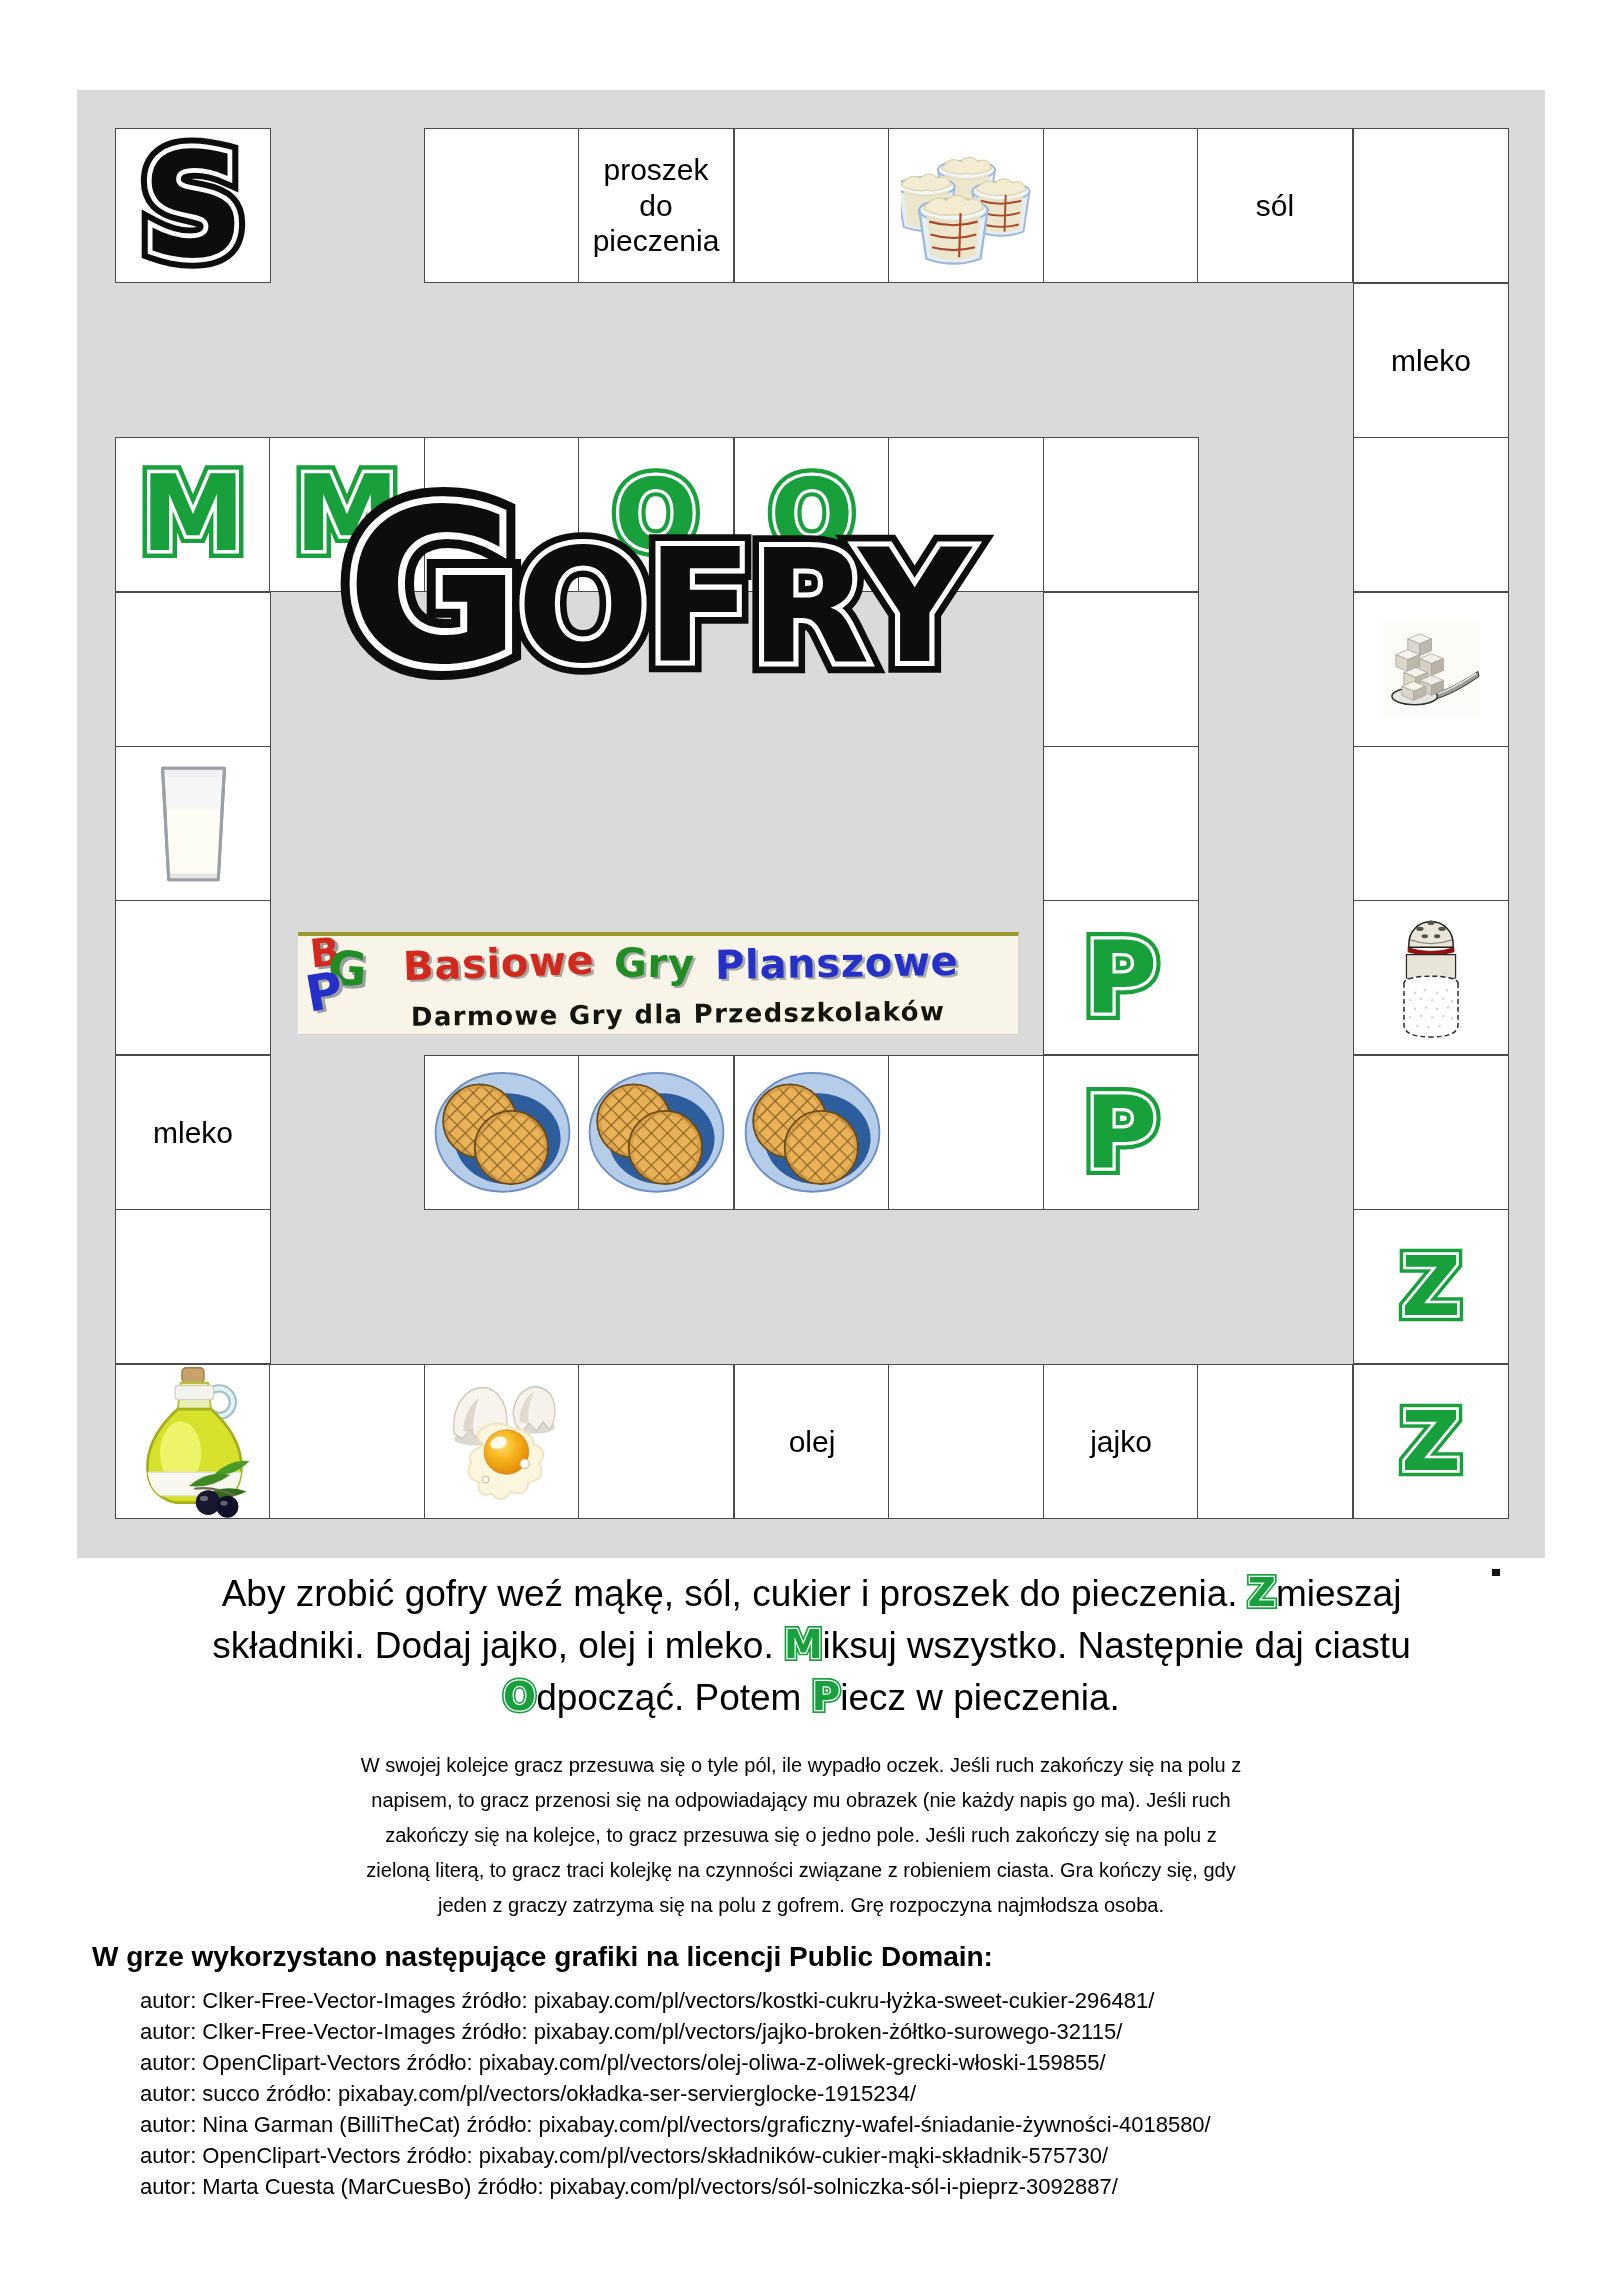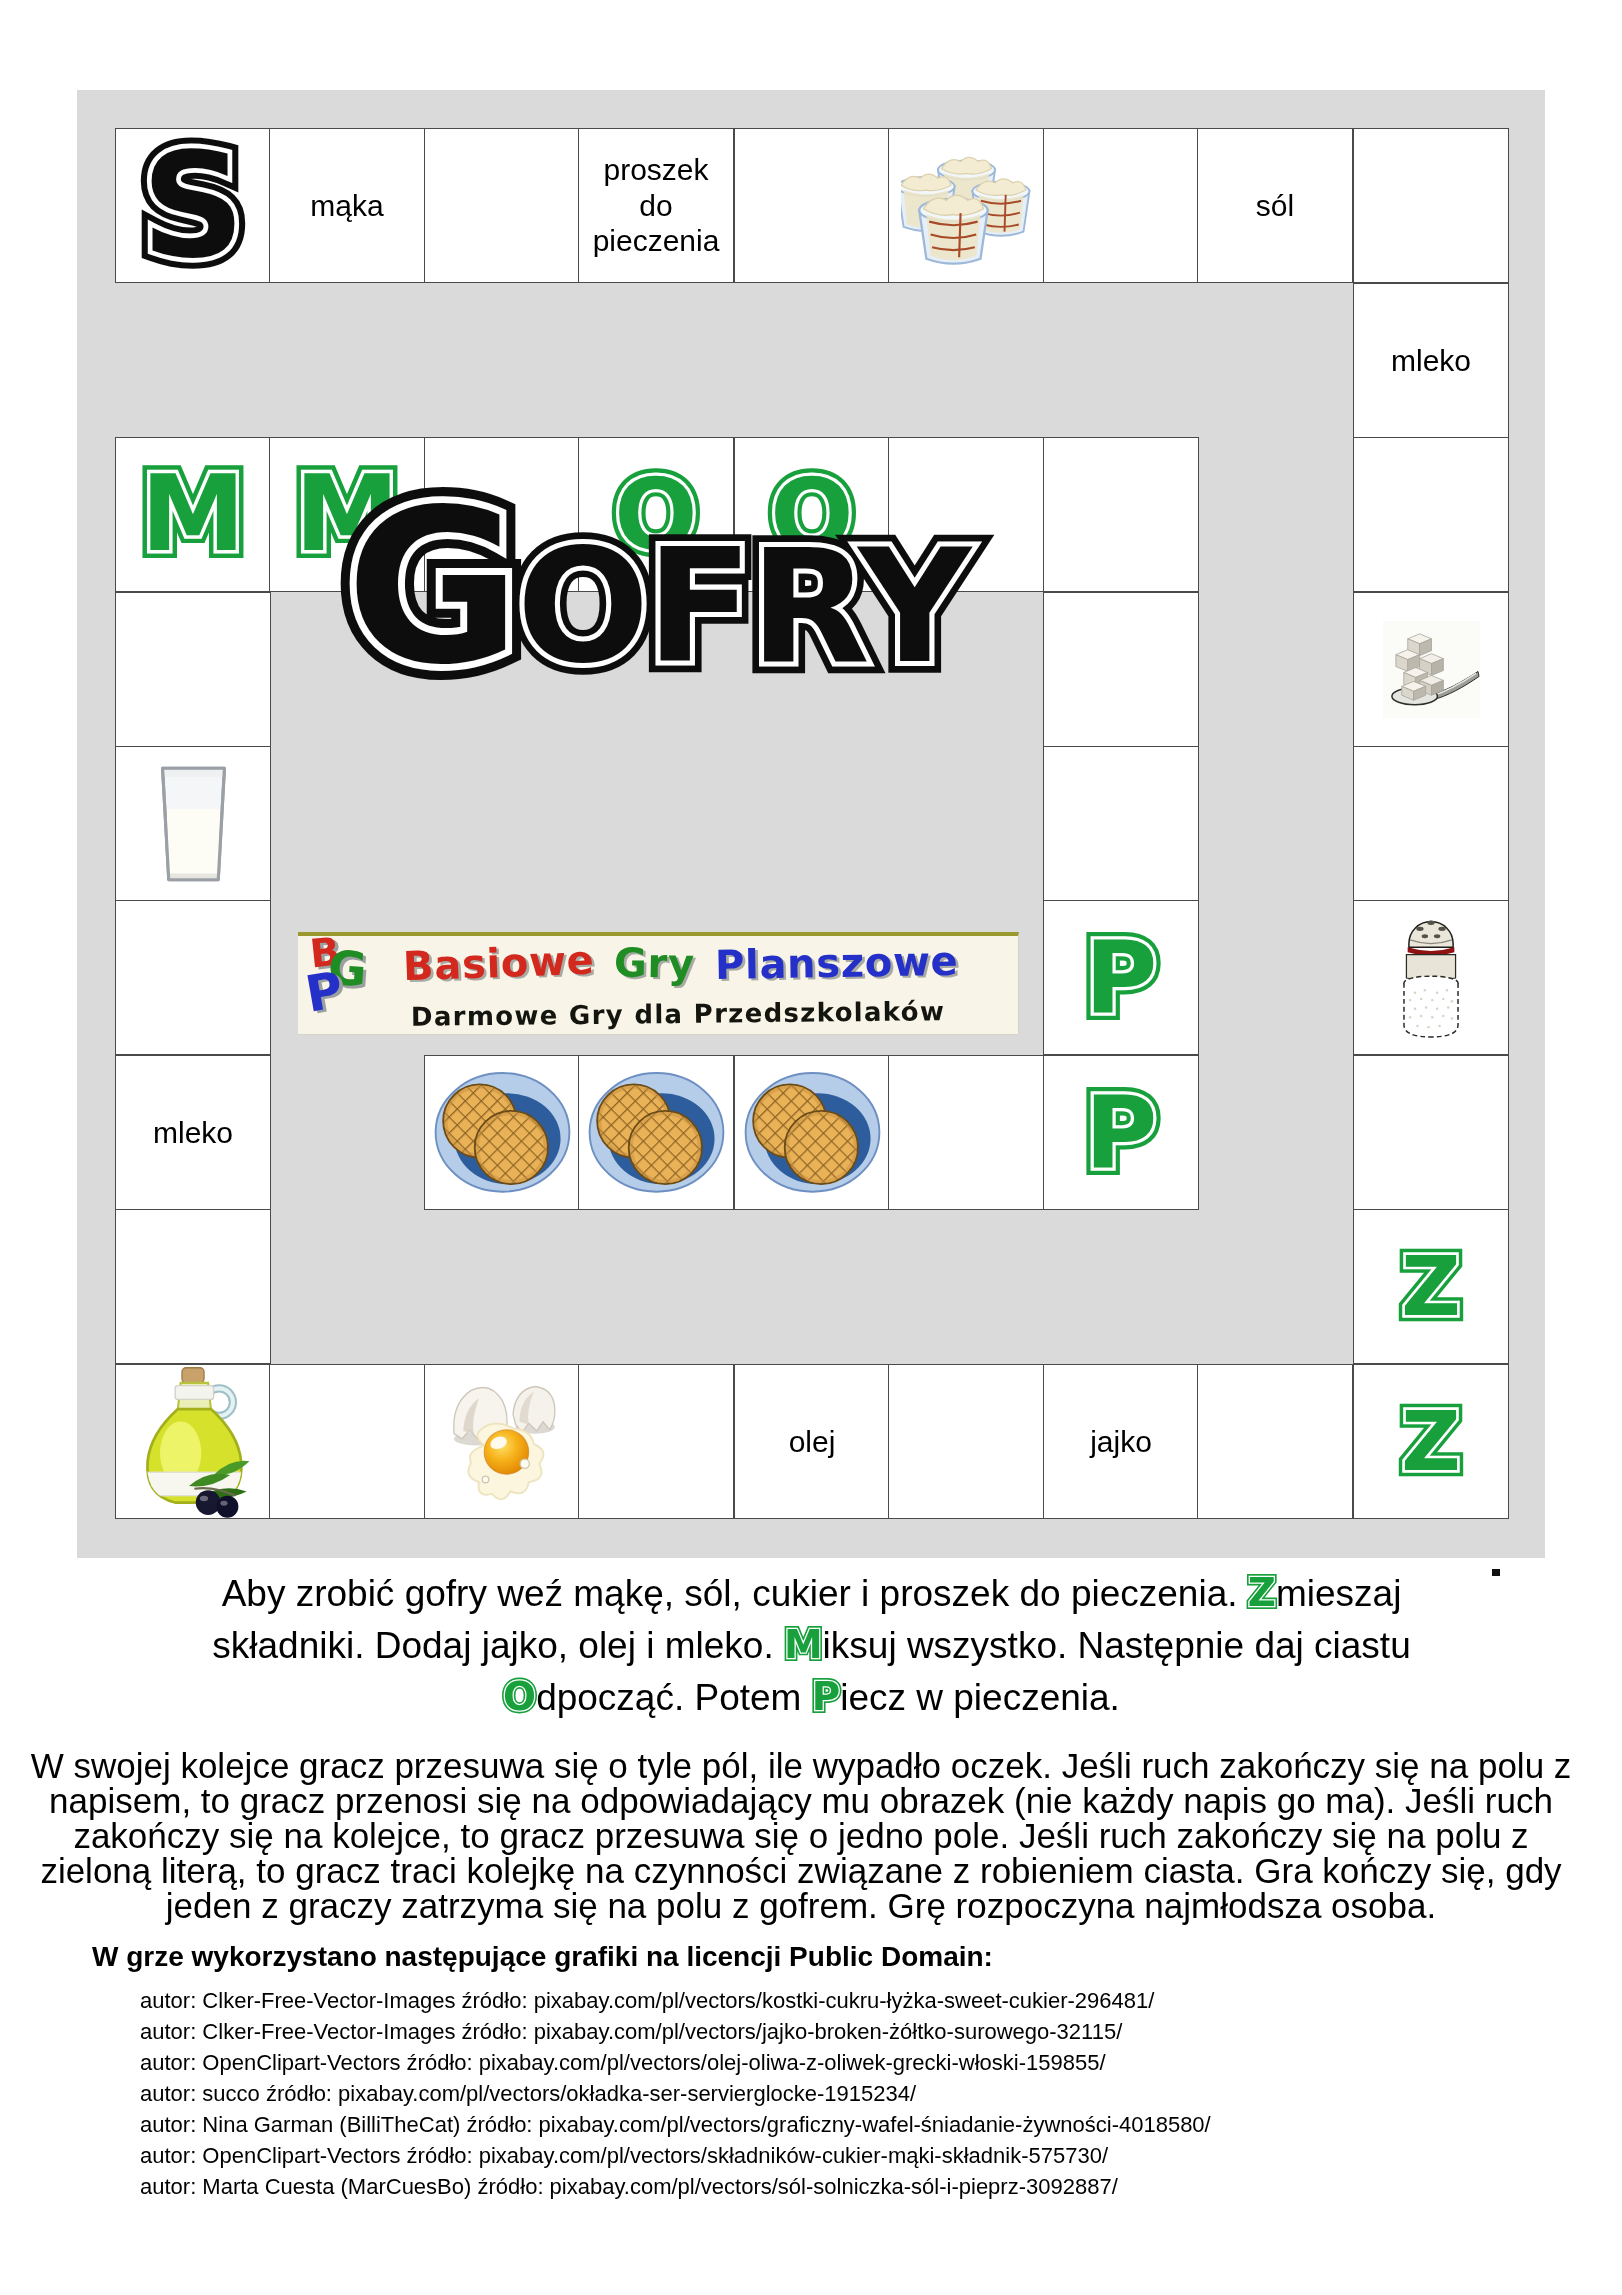--- a/index.html
+++ b/index.html
@@ -46,37 +46,34 @@
   .logo .w3{color:#2430c8;margin-left:17px;display:inline-block;transform:rotate(-1deg);}
   .logo .sub{position:absolute;left:113px;top:63px;font-family:"DejaVu Sans",sans-serif;
         font-weight:700;font-size:26px;color:#15150f;letter-spacing:1.3px;transform:rotate(-0.6deg);
         white-space:nowrap;}
 
   
   .recipe{position:absolute;left:0;top:1568px;width:1623px;text-align:center;
           font-size:37px;line-height:52px;color:#000;}
   .recipe .bubble{font-size:1.05em;}
   .rules{position:absolute;left:0;top:1748px;width:1602px;text-align:center;
-         font-size:35px;line-height:35px;color:#000;}
+         font-size:20px;line-height:35px;color:#000;}
   .credits-h{position:absolute;left:92px;top:1941px;font-size:28px;font-weight:bold;color:#000;}
   .credits{position:absolute;left:92px;top:1985px;font-size:22px;line-height:31px;color:#000;}
   .credits div{white-space:nowrap;margin-left:48px;}
   .print-mark{position:absolute;left:1492px;top:1569px;width:7.9px;height:7.2px;background:#111;}
 </style>
 </head>
 <body>
 
 <div id="page">
   <div class="board-bg"></div>
 
   <div class="cell" style="left:115px;top:128px">
     <span class="bubble" style="font-size:144px"><b class="b1">S</b><b class="b2">S</b><b class="b3">S</b></span>
-  </div>
-  <div class="cell txt" style="left:269px;top:128px">
-    <span>mąka</span>
   </div>
   <div class="cell" style="left:424px;top:128px"></div>
   <div class="cell txt" style="left:578px;top:128px">
     <span>proszek do pieczenia</span>
   </div>
   <div class="cell" style="left:734px;top:128px"></div>
   <div class="cell" style="left:888px;top:128px">
     <svg viewBox="0 0 110 112" width="131" height="133">
       <g transform="translate(55,26)">
         <path d="M-24 0 L-19 34 Q0 41 19 34 L24 0 Q0 9 -24 0 Z" fill="#e6eef8" stroke="#9db8d8" stroke-width="1.6"></path>

